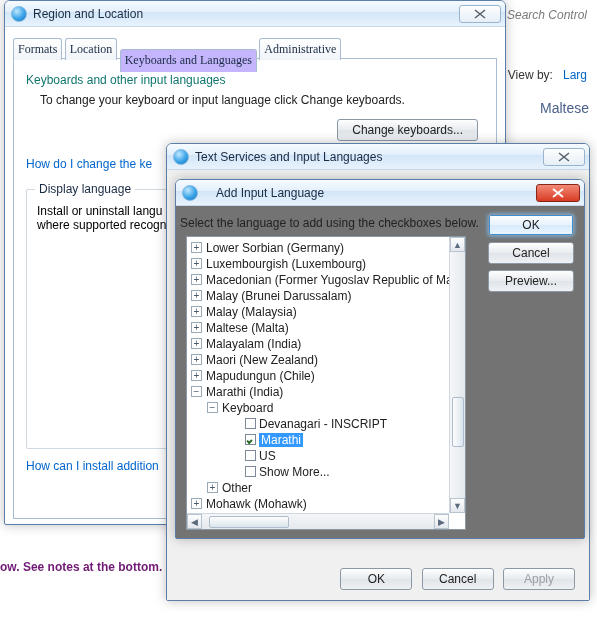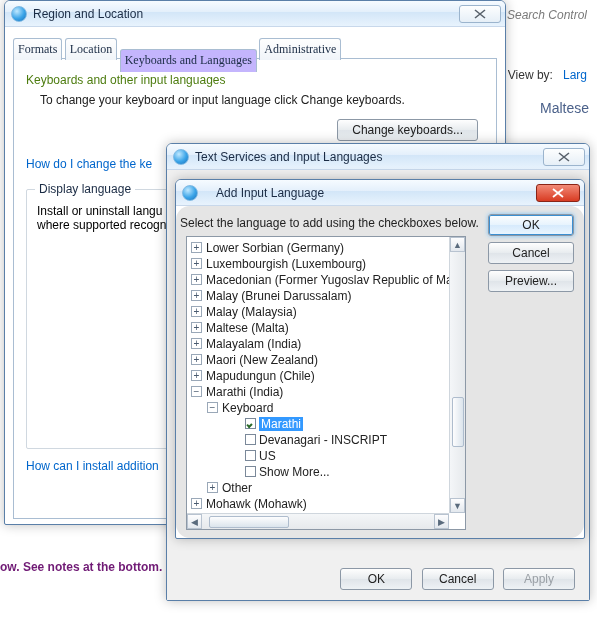--- a/index.html
+++ b/index.html
@@ -23,42 +23,42 @@
   .closebox svg { display: block; }
 
   
   #win-region { top: 0; left: 4px; width: 502px; height: 525px; }
   .tabs { position: relative; margin: 10px 8px 0 8px; height: 22px; border-bottom: 1px solid #a9bdd2; }
   .tab { position: relative; display: inline-block; padding: 3px 4px; border: 1px solid #a9bdd2; border-bottom: none; background: linear-gradient(#fefefe,#f0f4f9); border-radius: 3px 3px 0 0; margin-right: -1px; color: #1a2b44; top: 1px; z-index: 1; font-family: Liberation Serif, serif; }
   .tab.active { background: #c4b5fd; z-index: 3; padding-bottom: 4px; top: 12px; }
   .tabs::after { content:''; position:absolute; left:0; right:0; bottom:-1px; height:1px; background:#fff; z-index:2; display:none; }
   .tabbody { border: 1px solid #a9bdd2; border-top: none; margin: 0 8px 8px 8px; background: #fff; padding: 14px 12px; height: 460px; }
 
-  .section-label { color: #4d7c0f; }
+  .section-label { color: #0f766e; }
   .indent { margin: 6px 0 12px 14px; color: #222; }
 
   .btn { display: inline-block; min-width: 86px; padding: 3px 14px; text-align: center; border: 1px solid #8c98a6; border-radius: 3px; background: linear-gradient(#fefefe,#e8ecef 49%,#dfe4e9 50%,#eef2f5); color: #222; }
   .btn-row-right { text-align: right; margin-right: 6px; }
 
   a.link { color: #0066cc; text-decoration: none; }
 
   .group { border: 1px solid #d0d8e0; border-radius: 2px; padding: 14px 10px 10px 10px; position: relative; margin-top: 18px; }
   .group .legend { position: absolute; top: -8px; left: 8px; background: #fff; padding: 0 4px; color: #1a2b44; }
 
   
   #win-ts { top: 143px; left: 166px; width: 424px; height: 458px; }
   .ts-body { background: #f0f0f0; height: calc(100% - 26px); position: relative; }
   .ts-btnrow { position: absolute; bottom: 10px; right: 14px; }
   .ts-btnrow .btn { min-width: 72px; margin-left: 6px; }
   .btn.disabled { color: #9aa0a6; }
 
   
   #win-add { top: 179px; left: 175px; width: 410px; height: 360px; z-index: 20; }
   #win-add .titlebar { background: linear-gradient(#f6fbff,#e3effb 45%,#d3e6f8 46%,#e8f3fd); gap: 12px; }
-  .add-body { padding: 10px 4px; background: #e5e5e5; height: calc(100% - 26px); position: relative; border-radius: 14px; }
+  .add-body { padding: 10px 4px; background: #737373; height: calc(100% - 26px); position: relative; }
   .add-instr { color: #222; margin-bottom: 8px; }
 
   .add-right { position: absolute; top: 8px; right: 10px; }
   .add-right .btn { display: block; width: 86px; margin-bottom: 6px; }
   .btn.default { box-shadow: 0 0 0 1px #3b8fd1 inset, 0 0 4px #7ac1f5; background: linear-gradient(#fdfefe,#e7f3fd 49%,#d6eafc 50%,#ecf6fe); }
 
   .tree-wrap { position: absolute; top: 30px; left: 10px; width: 280px; height: 294px; border: 1px solid #8c98a6; background: #fff; }
   .tree-scroll { position: absolute; right: 0; top: 0; bottom: 16px; width: 16px; background: linear-gradient(90deg,#f4f6f8,#e6e9ec); border-left: 1px solid #cfd6dd; }
   .tree-hscroll { position: absolute; bottom: 0; left: 0; right: 16px; height: 16px; background: linear-gradient(#f4f6f8,#e6e9ec); border-top: 1px solid #cfd6dd; }
   .hscroll-thumb { position:absolute; top:2px; left:22px; width:80px; height:12px; background:linear-gradient(#fdfdfe,#dbe4ec); border:1px solid #aebccd; border-radius:2px; }
@@ -169,22 +169,22 @@
         <div class="node"><span class="exp">+</span><span class="lbl">Luxembourgish (Luxembourg)</span></div>
         <div class="node"><span class="exp">+</span><span class="lbl">Macedonian (Former Yugoslav Republic of Macedon</span></div>
         <div class="node"><span class="exp">+</span><span class="lbl">Malay (Brunei Darussalam)</span></div>
         <div class="node"><span class="exp">+</span><span class="lbl">Malay (Malaysia)</span></div>
         <div class="node"><span class="exp">+</span><span class="lbl">Maltese (Malta)</span></div>
         <div class="node"><span class="exp">+</span><span class="lbl">Malayalam (India)</span></div>
         <div class="node"><span class="exp">+</span><span class="lbl">Maori (New Zealand)</span></div>
         <div class="node"><span class="exp">+</span><span class="lbl">Mapudungun (Chile)</span></div>
         <div class="node"><span class="exp">−</span><span class="lbl">Marathi (India)</span></div>
         <div class="node ind1"><span class="exp">−</span><span class="lbl">Keyboard</span></div>
+        <div class="node ind3"><span class="chk"></span><span class="lbl">Devanagari - INSCRIPT</span></div>
         <div class="node ind3"><span class="chk checked"></span><span class="lbl sel">Marathi</span></div>
-        <div class="node ind3"><span class="chk"></span><span class="lbl">Devanagari - INSCRIPT</span></div>
         <div class="node ind3"><span class="chk"></span><span class="lbl">US</span></div>
         <div class="node ind3"><span class="chk"></span><span class="lbl">Show More...</span></div>
         <div class="node ind1"><span class="exp">+</span><span class="lbl">Other</span></div>
         <div class="node"><span class="exp">+</span><span class="lbl">Mohawk (Mohawk)</span></div>
         <div class="node"><span class="lbl">Mongolian (Cyrillic, Mongolia)</span></div>
       </div>
       <div class="tree-scroll">
         <span class="scroll-btn" style="top:0;left:0;">▲</span>
         <span class="vscroll-thumb"></span>
         <span class="scroll-btn" style="bottom:0;left:0;">▼</span>

